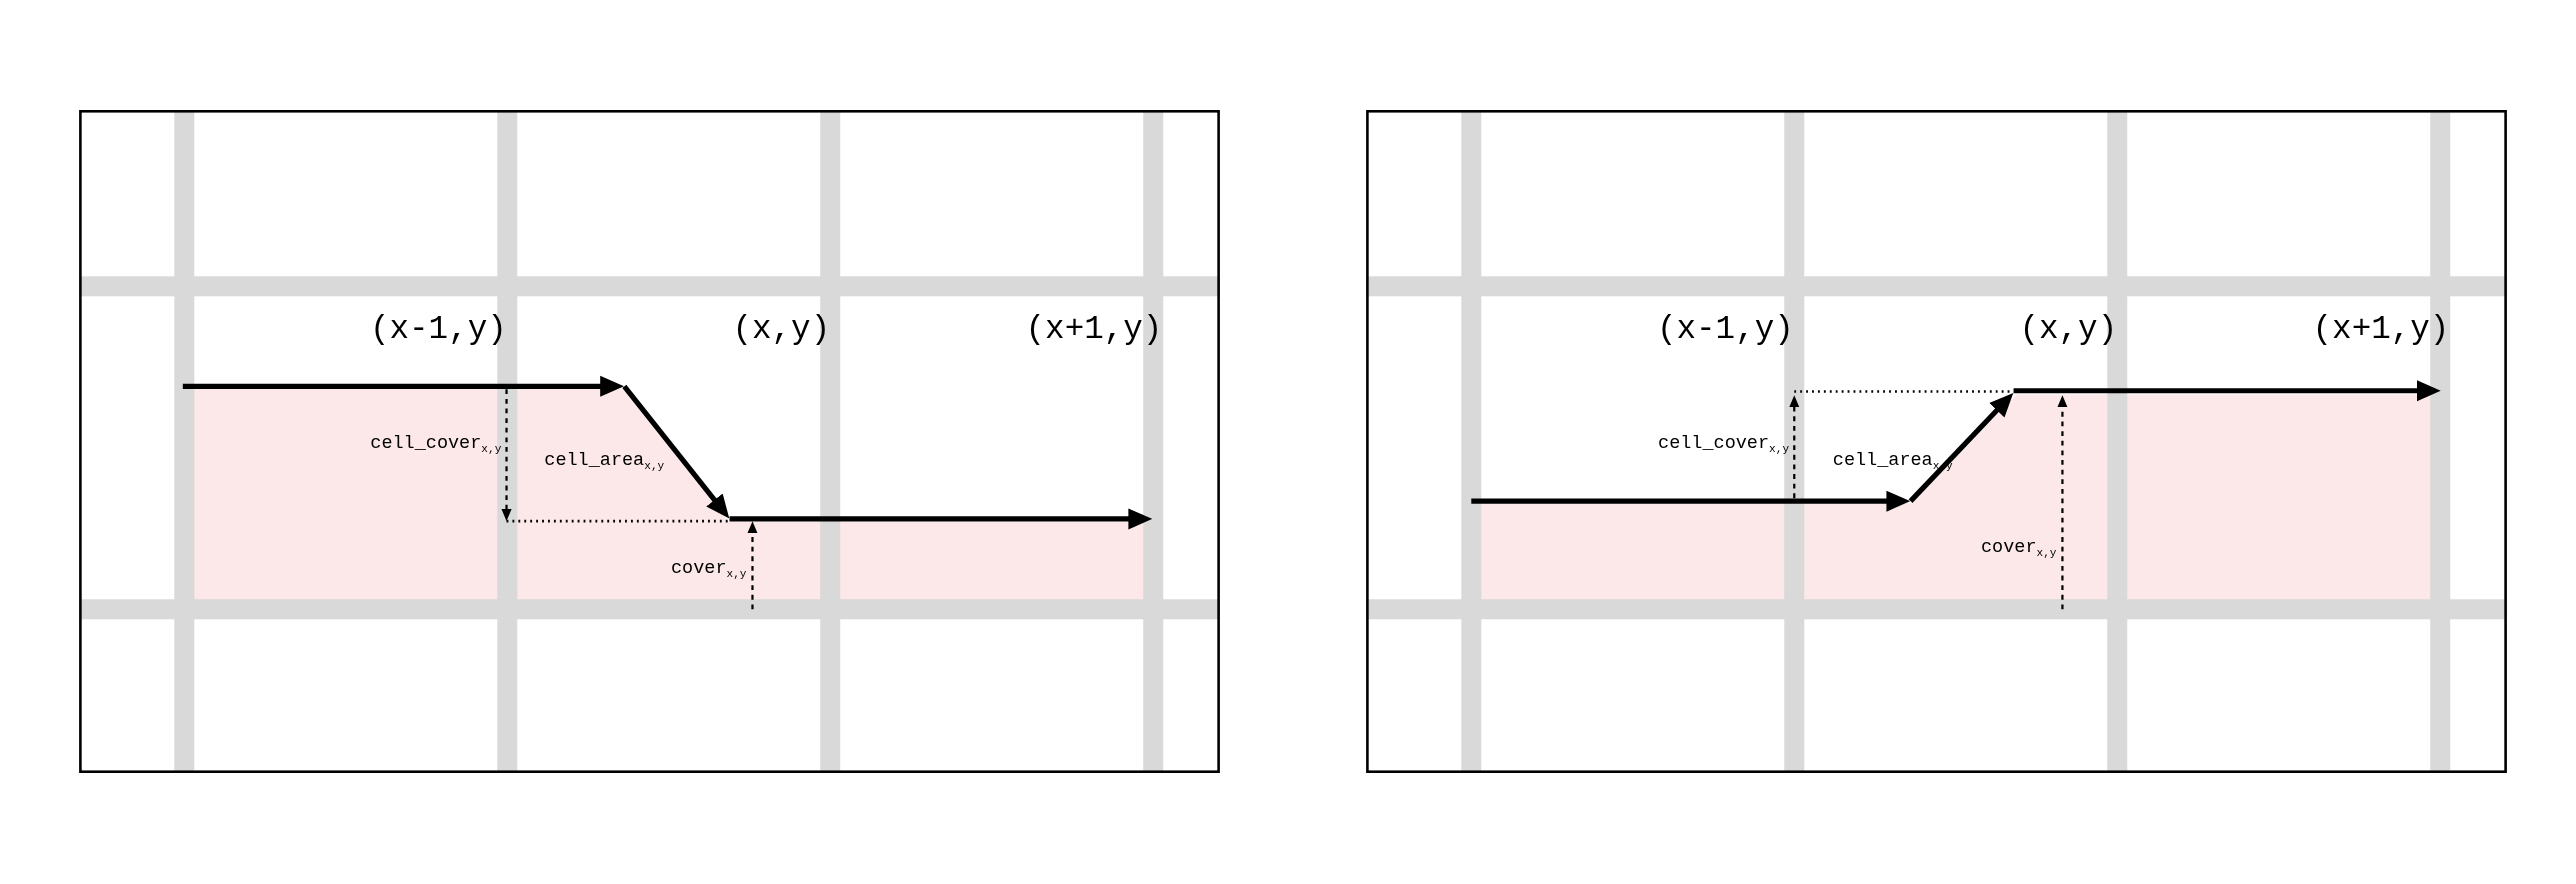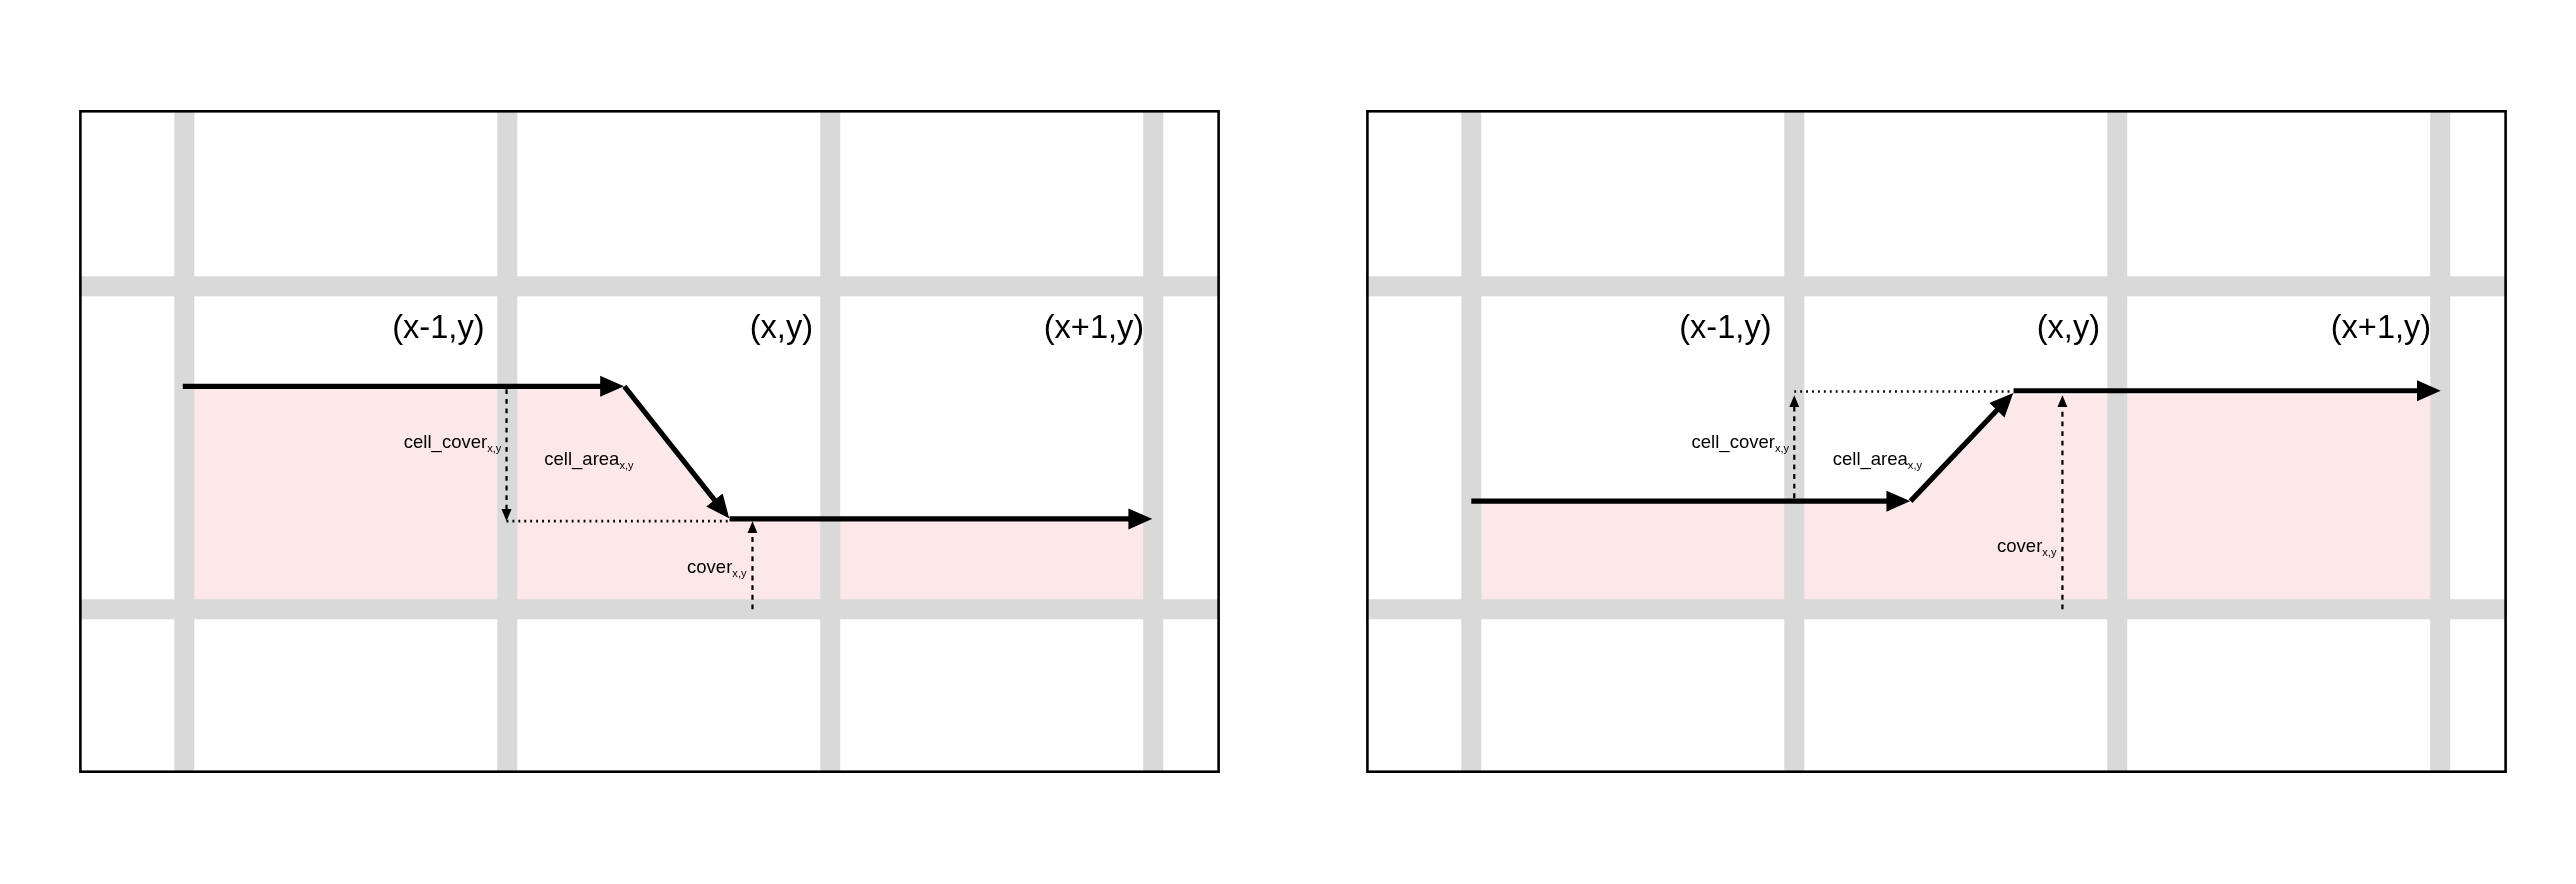--- a/index.html
+++ b/index.html
@@ -1,21 +1,21 @@
 <!DOCTYPE html>
 <html style="--pink: #fce8e8; --grid: #d9d9d9; --ink: #000000; --bg: #ffffff;font-size:12px"><head>
 <meta charset="utf-8">
 <style>
   :root{
     --pink:#fce8e8; --grid:#d9d9d9; --ink:#000000; --bg:#ffffff;
   }
   html,body{margin:0;padding:0;background:var(--bg);}
   .canvas{
     position:relative; width:2576px; height:885px; background:var(--bg);
-    font-family:Liberation Sans, sans-serif;
+    font-family:Liberation Mono, monospace;
   }
   .panel{position:absolute; top:110px; width:1141px; height:663px;}
   .panel.left{left:79px;}
   .panel.right{left:1366px;}
   svg{display:block;}
   .cell-label{font-size:44px; fill:var(--ink);}
   .ann{font-size:25px; fill:var(--ink);}
   .ann .sub{font-size:15px;}
 </style>
 </head>

